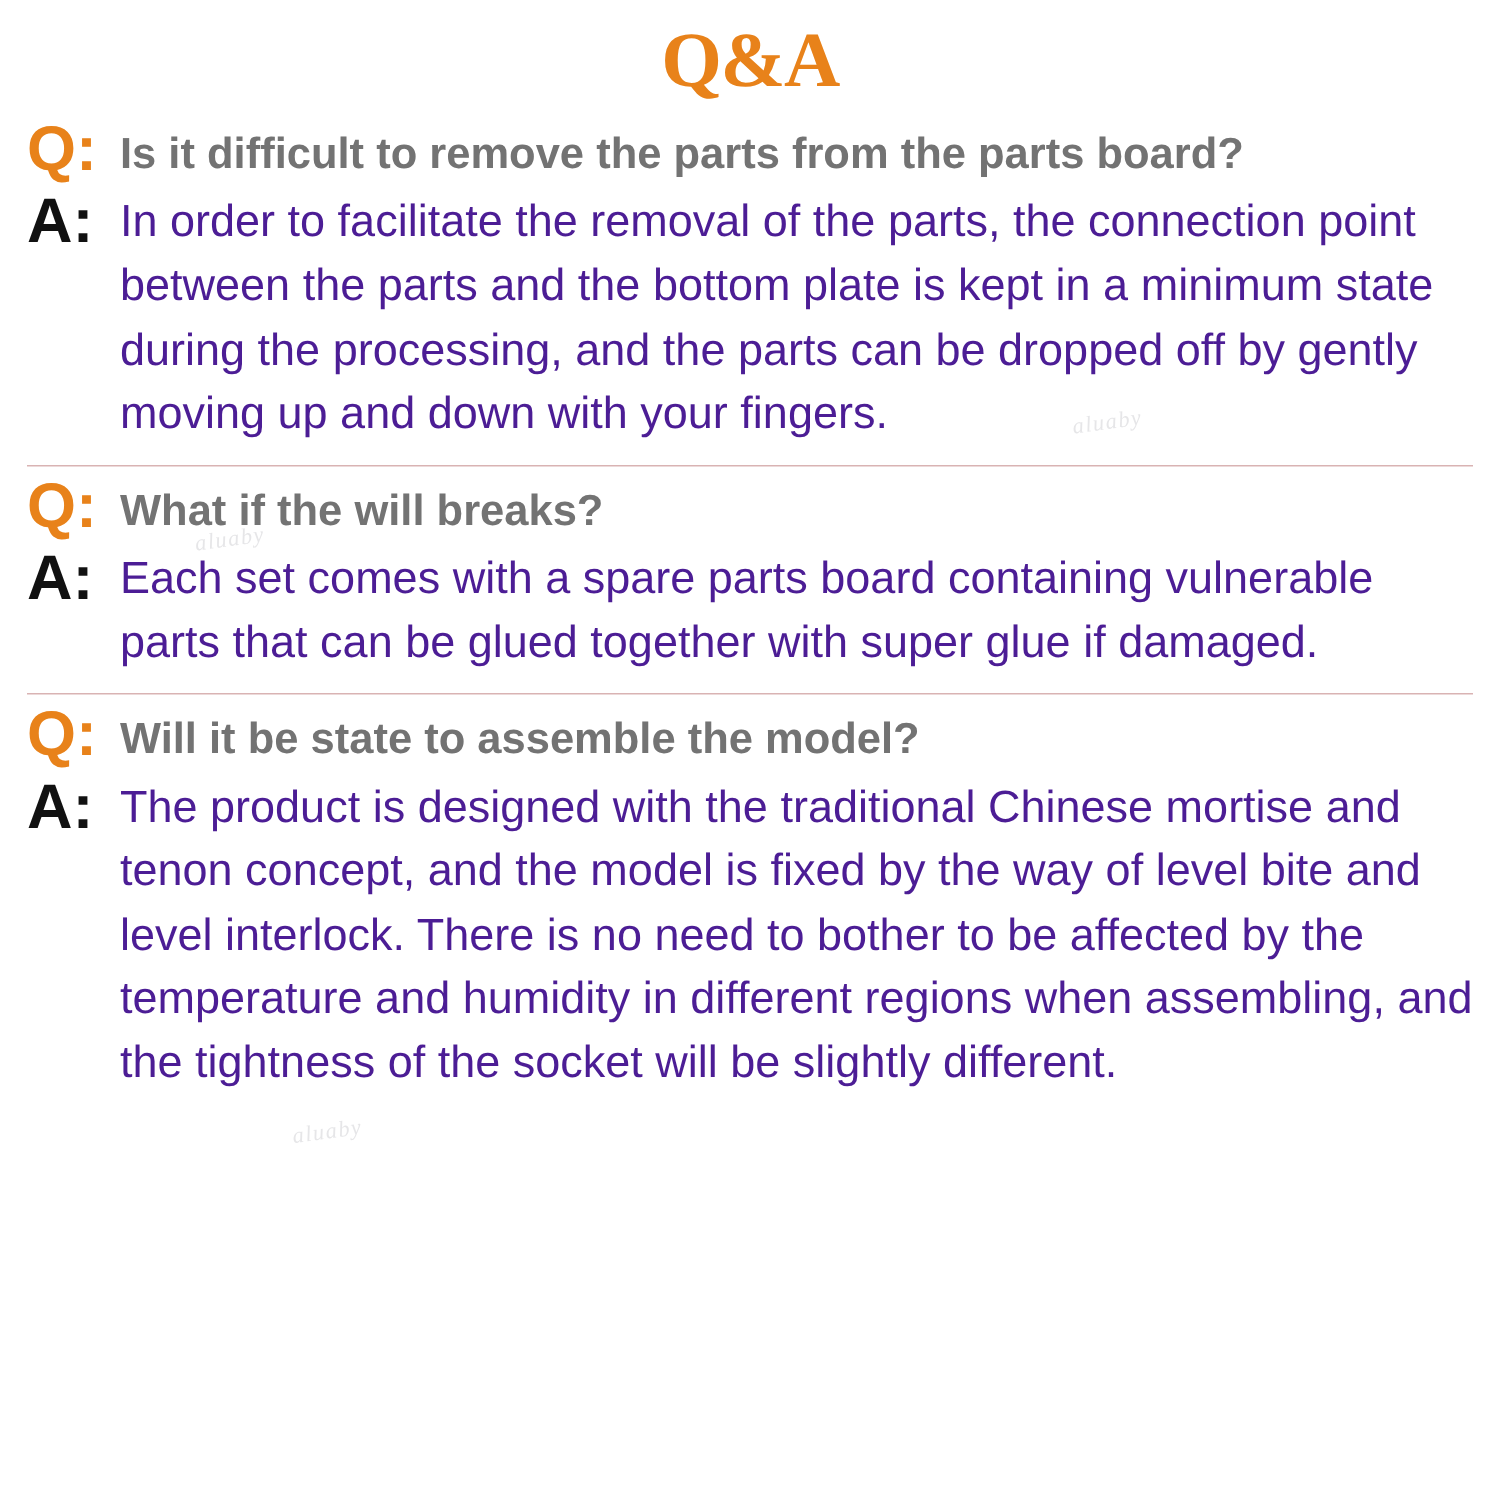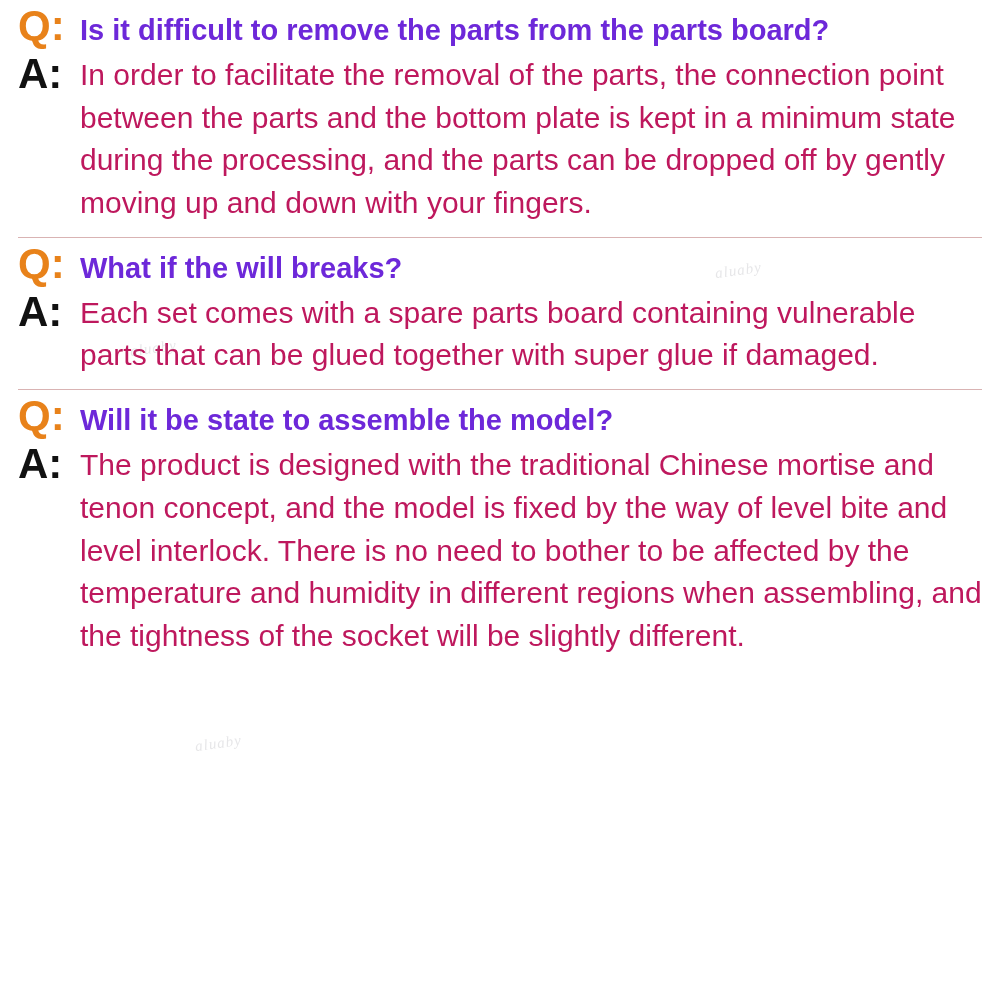--- a/index.html
+++ b/index.html
@@ -58,29 +58,29 @@
   }
   .marker.a {
     color: #111111;
     padding-top: 4px;
   }
   .q-text {
     flex: 1 1 auto;
     font-size: 29px;
     font-weight: bold;
     line-height: 1.25;
-    color: #6d28d9;
+    color: #737373;
     padding-top: 8px;
   }
   .a-text {
     flex: 1 1 auto;
     font-size: 30px;
     font-weight: normal;
     line-height: 1.42;
-    color: #be185d;
+    color: #4c1d95;
     padding-top: 6px;
   }
   .watermark {
     position: absolute;
     color: rgba(140, 140, 150, 0.22);
     font-size: 15px;
     font-style: italic;
     font-family: "Liberation Serif", serif;
     pointer-events: none;
     user-select: none;
@@ -88,20 +88,21 @@
   }
   .wm1 { left: 715px; top: 262px; transform: rotate(-8deg); }
   .wm2 { left: 130px; top: 340px; transform: rotate(-8deg); }
   .wm3 { left: 195px; top: 735px; transform: rotate(-8deg); }
 </style>
 </head>
 <body>
 
 <div class="page">
 
+  <div class="title">Q&amp;A</div>
 
   <div class="qa-block">
     <div class="row">
       <div class="marker q">Q:</div>
       <div class="q-text">Is it difficult to remove the parts from the parts board?</div>
     </div>
     <div class="row">
       <div class="marker a">A:</div>
       <div class="a-text">In order to facilitate the removal of the parts, the connection point between the parts and the bottom plate is kept in a minimum state during the processing, and the parts can be dropped off by gently moving up and down with your fingers.</div>
     </div>

